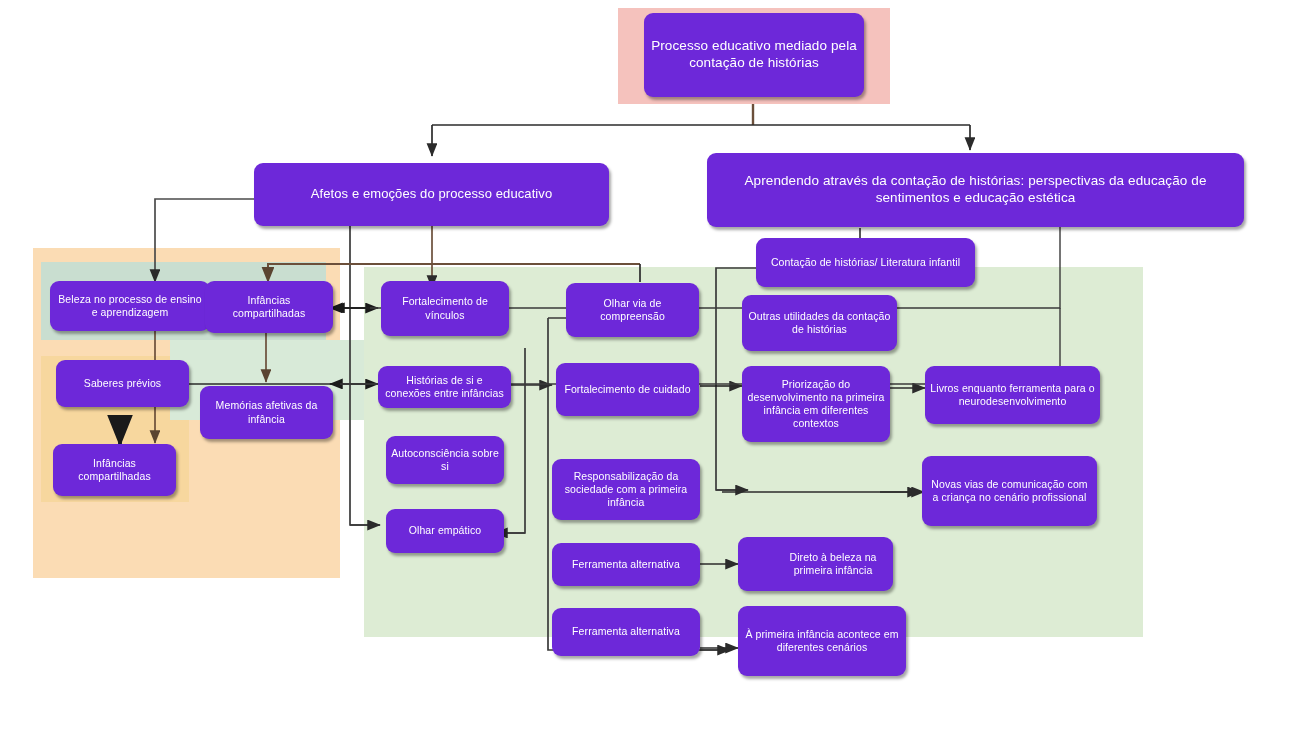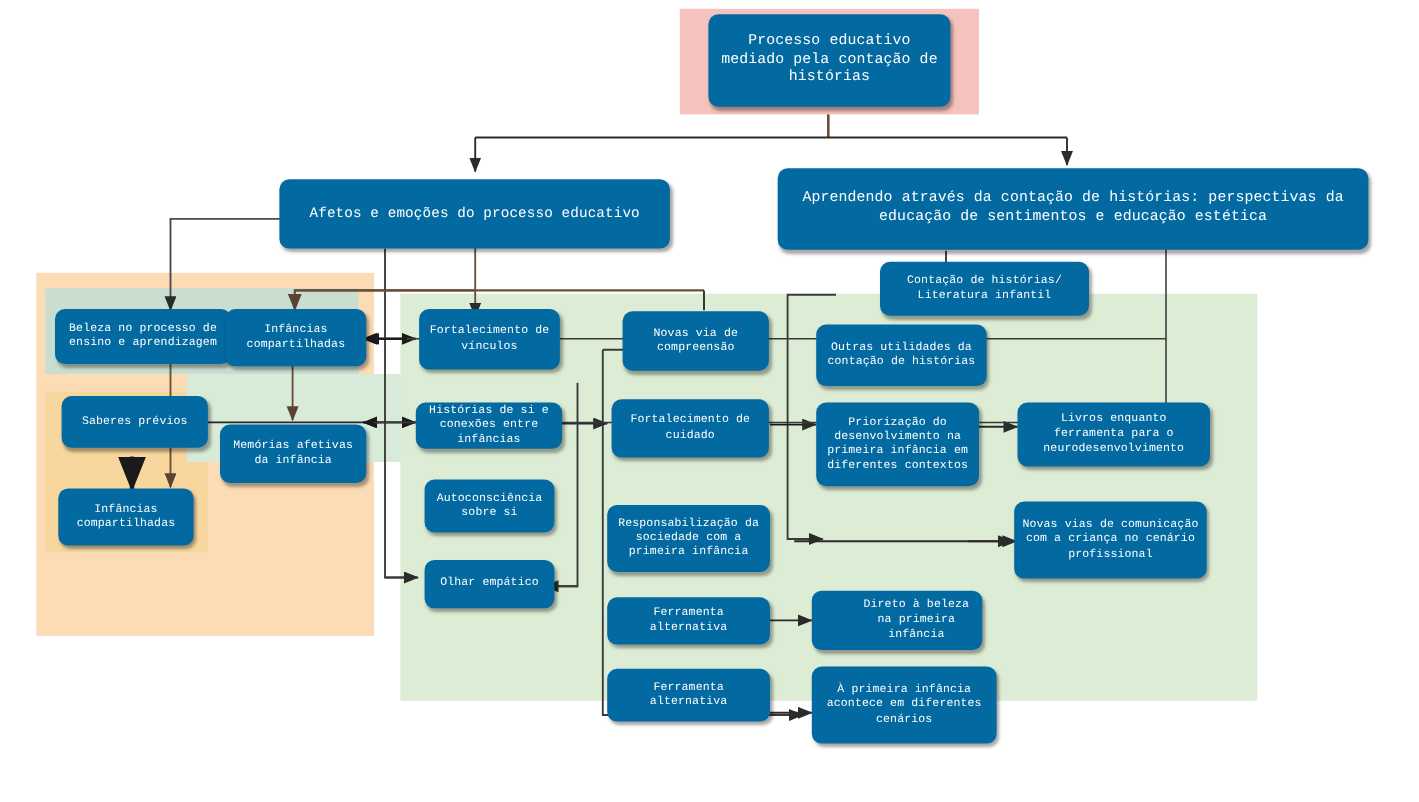--- a/index.html
+++ b/index.html
@@ -11,31 +11,30 @@
   .panel-orange-inner{background:#f7d79e;}
   .panel-green{background:#ddecd4;}
   .panel-green-pale{background:#d8ead8;}
   .panel-teal-band{background:#c9ded0;}
   .panel-pink{background:#f5c2bd;}
 
   svg.links{position:absolute;left:0;top:0;width:1290px;height:729px;overflow:visible;}
 
   .node{
     position:absolute;
-    background:#0369a1;
+    background:#6d28d9;
     color:#ffffff;
     border-radius:9px;
     box-shadow:2px 3px 3px rgba(0,0,0,.35);
     display:flex;align-items:center;justify-content:center;
     text-align:center;
     line-height:1.25;
     padding:2px 5px;
     box-sizing:border-box;
     letter-spacing:.1px;
-    font-family:Liberation Mono, monospace;
   }
   .node span{display:block;width:100%;}
   .fs10{font-size:10.5px;}
   .fs13{font-size:13.5px;}
   .fs15{font-size:13px;}
 </style>
 </head>
 <body>
 
 <div id="stage">
@@ -161,36 +160,36 @@
     <span>Histórias de si e conexões entre infâncias</span>
   </div>
   <div class="node fs10" style="left:386px;top:436px;width:118px;height:48px;">
     <span>Autoconsciência sobre si</span>
   </div>
   <div class="node fs10" style="left:386px;top:509px;width:118px;height:44px;">
     <span>Olhar empático</span>
   </div>
 
   <div class="node fs10" style="left:566px;top:283px;width:133px;height:54px;">
-    <span>Novas via de compreensão</span>
+    <span>Olhar via de compreensão</span>
   </div>
   <div class="node fs10" style="left:556px;top:363px;width:143px;height:53px;">
     <span>Fortalecimento de cuidado</span>
   </div>
   <div class="node fs10" style="left:552px;top:459px;width:148px;height:61px;">
     <span>Responsabilização da sociedade com a primeira infância</span>
   </div>
   <div class="node fs10" style="left:552px;top:543px;width:148px;height:43px;">
     <span>Ferramenta alternativa</span>
   </div>
   <div class="node fs10" style="left:552px;top:608px;width:148px;height:48px;">
     <span>Ferramenta alternativa</span>
   </div>
 
-  <div class="node fs10" style="left:756px;top:238px;width:190px;height:49px;margin-left:44px;">
+  <div class="node fs10" style="left:756px;top:238px;width:219px;height:49px;">
     <span>Contação de histórias/ Literatura infantil</span>
   </div>
   <div class="node fs10" style="left:742px;top:295px;width:155px;height:56px;">
     <span>Outras utilidades da contação de histórias</span>
   </div>
   <div class="node fs10" style="left:742px;top:366px;width:148px;height:76px;">
     <span>Priorização do desenvolvimento na primeira infância em diferentes contextos</span>
   </div>
   <div class="node fs10" style="left:925px;top:366px;width:175px;height:58px;">
     <span>Livros enquanto ferramenta para o neurodesenvolvimento</span>

